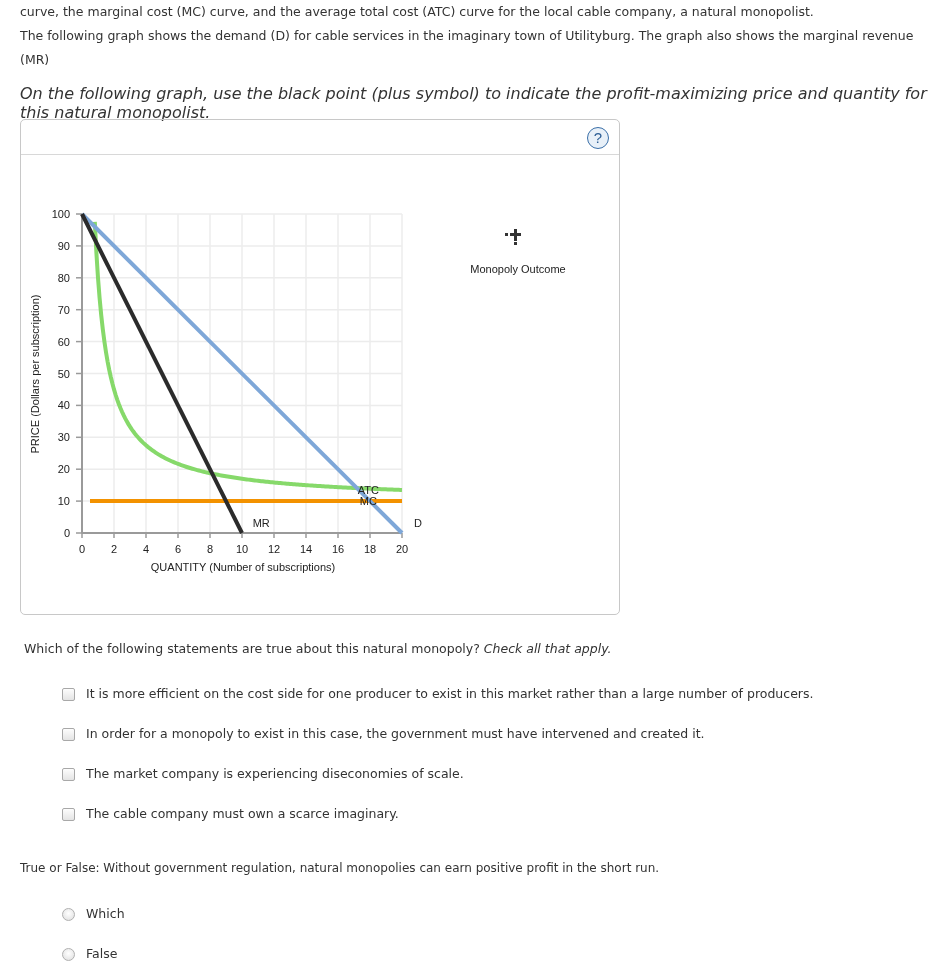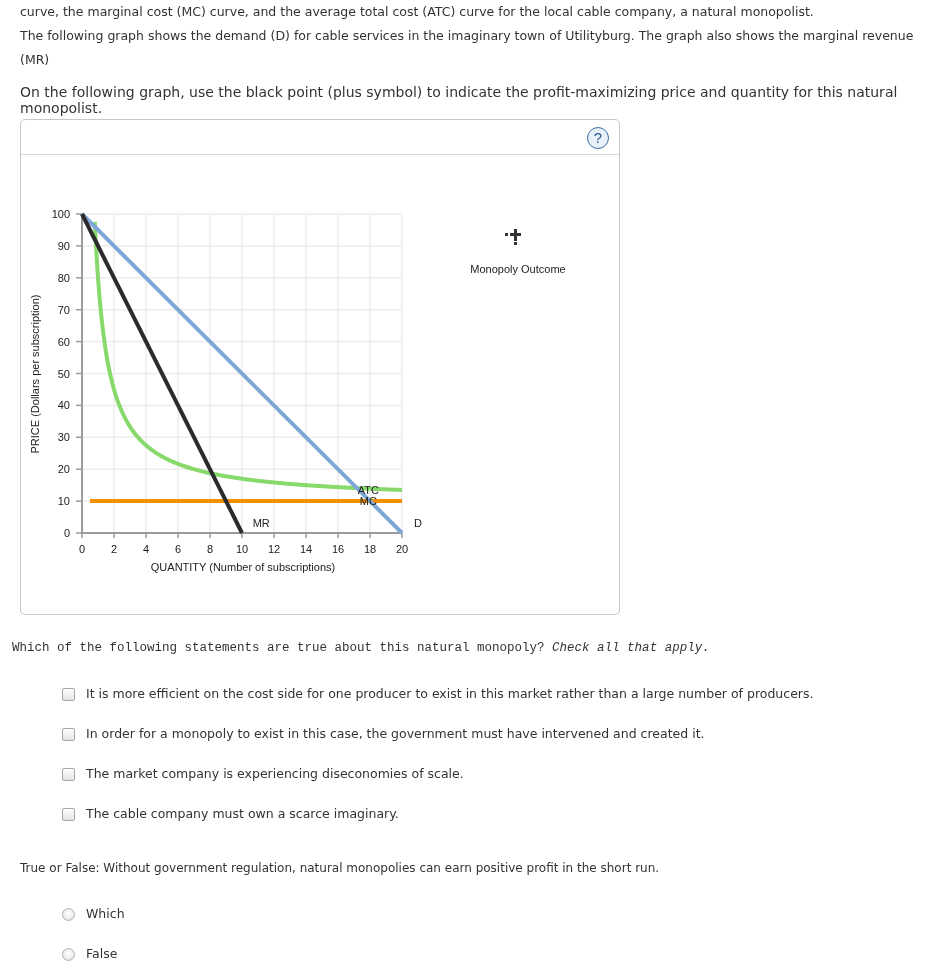--- a/index.html
+++ b/index.html
@@ -1,28 +1,28 @@
 <!DOCTYPE html>
 <html><head>
 <meta charset="utf-8">
 <style>
   html, body { margin: 0; padding: 0; background: #fff; }
   body { width: 929px; height: 968px; position: relative; overflow: hidden;
          font-family: "DejaVu Sans", sans-serif; color: #333; font-size: 12.5px; }
   .intro { position: absolute; left: 20px; top: 0px; width: 900px; line-height: 24px; font-size: 12.5px; }
-  .instr { position: absolute; left: 20px; top: 84px; font-size: 14px; }
+  .instr { position: absolute; left: 20px; top: 84px; font-style: italic; font-size: 16px; }
   .graph-box { position: absolute; left: 20px; top: 119px; width: 598px; height: 494px;
                border: 1px solid #c8c8c8; border-radius: 5px; }
   .graph-header { position: absolute; left: 0; top: 0; right: 0; height: 34px; border-bottom: 1px solid #d8d8d8; }
   .help { position: absolute; right: 10px; top: 7px; width: 20px; height: 20px; border-radius: 50%;
           border: 1.5px solid #3a6fa8; background: #e8f0f8; color: #2c5d94;
           font-family: "Liberation Sans", sans-serif; font-size: 15px; line-height: 20px; text-align: center; cursor: pointer; }
   svg.chart { position: absolute; left: 0; top: 0; }
   .axis-text { font-family: "Liberation Sans", sans-serif; font-size: 11px; fill: #222; }
-  .q-section { position: absolute; left: 12px; top: 641px; font-size: 12.5px; font-family: Liberation Mono, monospace; }
+  .q-section { position: absolute; left: 24px; top: 641px; font-size: 12.5px; }
   .q-section i { font-style: italic; }
   .opt { position: absolute; left: 62px; font-size: 12.5px; display: flex; align-items: flex-end; }
   .cb { width: 11px; height: 11px; border: 1px solid #a8a8a8; border-radius: 2px;
         background: linear-gradient(#fdfdfd, #e4e4e4); margin-right: 11px; cursor: pointer; }
   .rb { width: 11px; height: 11px; border: 1px solid #b0b0b0; border-radius: 50%;
         background: radial-gradient(circle at 50% 40%, #fff, #ddd); margin-right: 11px; cursor: pointer; }
   .tf { position: absolute; left: 20px; top: 861px; font-size: 12px; }
 </style>
 </head>
 <body>

